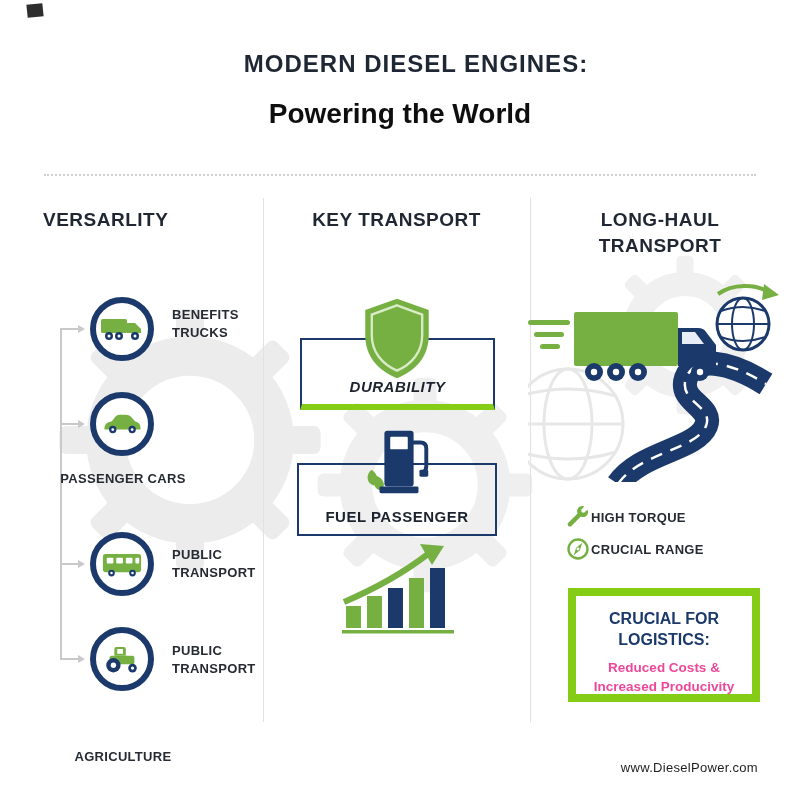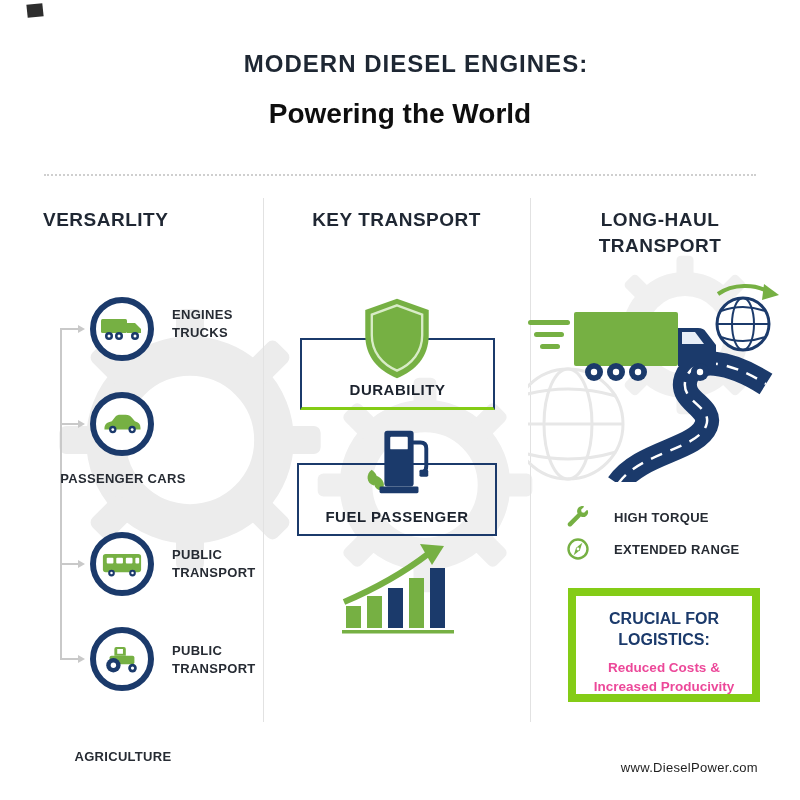--- a/index.html
+++ b/index.html
@@ -44,27 +44,27 @@
   .vlabel.center { text-align:center; }
 
   .shield-wrap { position:absolute; left:359px; top:296px; z-index:3; }
   .pump-wrap { position:absolute; left:363px; top:425px; z-index:3; }
   .chart-wrap { position:absolute; left:342px; top:542px; z-index:2; }
 
   .benefit-box { position:absolute; border:2px solid #1b3a6b; background:transparent;
                  display:flex; align-items:flex-end; justify-content:center;
                  padding-bottom:9px; z-index:2; }
   .box-durability { left:300px; top:338px; width:195px; height:72px;
-                    border-bottom:3px solid #84cc16; }
+                    border-bottom:6px solid #84cc16;font-style:italic; }
   .box-fuel { left:297px; top:463px; width:200px; height:73px; }
   .benefit-label { font-size:15px; font-weight:bold; color:#1c232e; letter-spacing:.5px; }
 
   .scene { position:absolute; left:528px; top:282px; z-index:2; }
 
-  .feature { position:absolute; left:566px; display:flex; align-items:center; gap:24px; z-index:2; }
+  .feature { position:absolute; left:566px; display:flex; align-items:center; gap:1px; z-index:2; }
   .feature-label { font-size:13px; font-weight:bold; color:#262b33; letter-spacing:.3px; }
 
   .callout { position:absolute; left:568px; top:588px; width:192px; height:114px;
              border:8px solid #84cc16; background:#fff; text-align:center;
              padding-top:13px; z-index:2; }
   .callout-title { font-size:16px; font-weight:bold; color:#1b3a6b; line-height:1.3;
                    width:140px; margin:0 auto; }
   .callout-body { font-size:13.5px; font-weight:bold; color:#ec4899; line-height:1.45;
                   width:168px; margin:7px auto 0; }
 
@@ -144,21 +144,21 @@
       <rect x="1" y="5" width="26" height="14" rx="1.5" fill="#76b043"></rect>
       <path d="M27,9 h8 l6,6 v4 h-14 z" fill="#76b043"></path>
       <circle cx="9" cy="22" r="4" fill="#1b3a6b"></circle>
         <circle cx="9" cy="22" r="1.5" fill="#fff"></circle>
       <circle cx="19" cy="22" r="4" fill="#1b3a6b"></circle>
         <circle cx="19" cy="22" r="1.5" fill="#fff"></circle>
       <circle cx="35" cy="22" r="4" fill="#1b3a6b"></circle>
         <circle cx="35" cy="22" r="1.5" fill="#fff"></circle>
     </svg>
   </div>
-  <div class="vlabel" style="left:172px;top:306px;width:80px;">ENGINES TRUCKS</div>
+  <div class="vlabel" style="left:172px;top:306px;width:80px;">BENEFITS TRUCKS</div>
 
   <div class="vcircle" style="left:90px;top:392px;">
     <svg width="42" height="24" viewBox="0 0 44 26">
       <path d="M3,18 C3,13 6,11 11,10 L15,5 C16,3.5 18,3 20,3 L26,3 C29,3 31,4 33,6.5 L36,10 C40,11 42,13 42,17 L42,19 L3,19 Z" fill="#76b043"></path>
       <circle cx="12" cy="19" r="4" fill="#1b3a6b"></circle>
         <circle cx="12" cy="19" r="1.5" fill="#fff"></circle>
       <circle cx="33" cy="19" r="4" fill="#1b3a6b"></circle>
         <circle cx="33" cy="19" r="1.5" fill="#fff"></circle>
     </svg>
   </div>
@@ -288,21 +288,21 @@
         c2.7,0.6,5.4-1.1,6-3.8C22.2,7.3,22.1,6.1,21.6,5.2z"></path>
     </svg>
     <span class="feature-label">HIGH TORQUE</span>
   </div>
   <div class="feature" style="top:537px;">
     <svg width="24" height="24" viewBox="0 0 24 24">
       <circle cx="12" cy="12" r="9.5" fill="none" stroke="#76b043" stroke-width="2.4"></circle>
       <path d="M12,4.5 L14.3,12 L12,19.5 L9.7,12 Z" fill="#76b043" transform="rotate(35 12 12)"></path>
       <circle cx="12" cy="12" r="1.4" fill="#fff"></circle>
     </svg>
-    <span class="feature-label">EXTENDED RANGE</span>
+    <span class="feature-label">CRUCIAL RANGE</span>
   </div>
 
   <div class="callout">
     <div class="callout-title">CRUCIAL FOR LOGISTICS:</div>
     <div class="callout-body">Reduced Costs &amp; Increased Producivity</div>
   </div>
 
   <div class="footer">www.DieselPower.com</div>
 
 </div>

